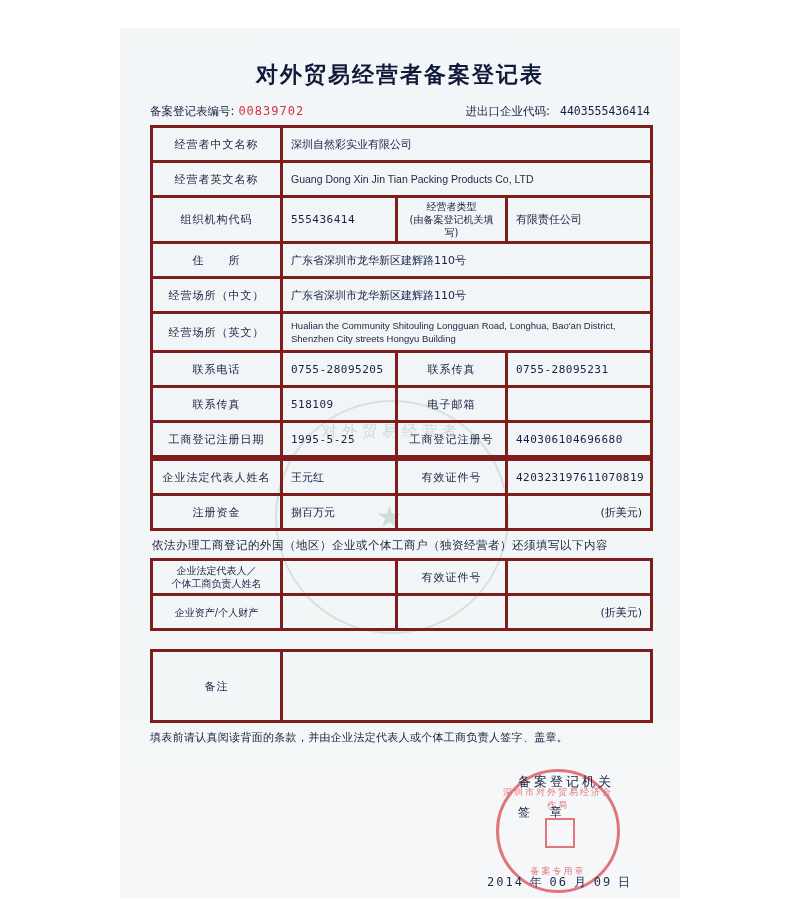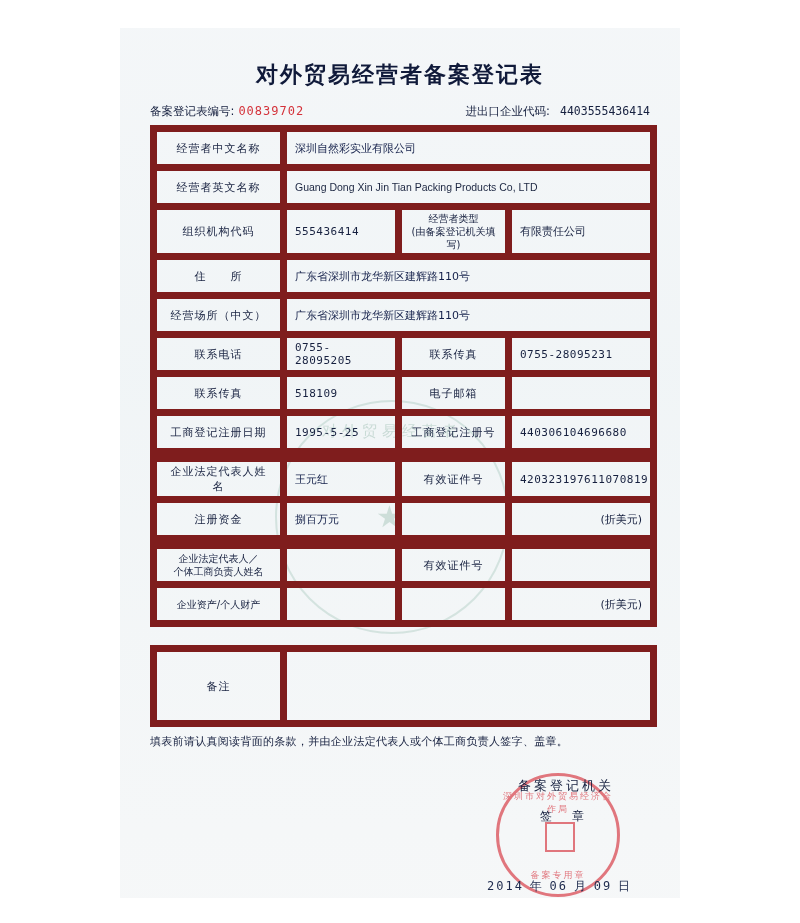--- a/index.html
+++ b/index.html
@@ -82,21 +82,21 @@
     margin-left: 10px;
     color: #16203f;
   }
 
   table.grid {
     border-collapse: collapse;
     width: 100%;
     table-layout: fixed;
   }
   table.grid td {
-    border: 7px solid #7f1d1d;
+    border: 3px solid #7f1d1d;
     height: 28px;
     padding: 2px 8px;
     vertical-align: middle;
     font-size: 11px;
     margin-left: 31px;
   }
   td.lbl {
     text-align: center;
     font-family: "DejaVu Sans", sans-serif;
     font-size: 11.5px;
@@ -170,21 +170,20 @@
   
   .sign-area {
     position: relative;
     height: 140px;
     margin-top: 14px;
   }
   .sign-block {
     position: absolute;
     right: 36px;
     top: 8px;
-    text-align: center;
     font-family: "DejaVu Sans", sans-serif;
     color: #16203f;
     font-size: 13px;
     letter-spacing: 3px;
     line-height: 30px;
     z-index: 3;
   }
   .sign-block .l2 { font-size: 12px; letter-spacing: 8px; }
 
   .date-line {
@@ -333,20 +332,24 @@
         </tr>
         <tr>
           <td class="lbl">住　　所</td>
           <td class="val hand" colspan="3">广东省深圳市龙华新区建辉路110号</td>
         </tr>
         <tr>
           <td class="lbl">经营场所（中文）</td>
           <td class="val hand" colspan="3">广东省深圳市龙华新区建辉路110号</td>
         </tr>
         <tr>
+          <td class="lbl">经营场所（英文）</td>
+          <td class="val latin eng-two" colspan="3">Hualian the Community Shitouling Longguan Road, Longhua, Bao'an District, Shenzhen City streets Hongyu Building</td>
+        </tr>
+        <tr>
           <td class="lbl">联系电话</td>
           <td class="val mono">0755-28095205</td>
           <td class="lbl">联系传真</td>
           <td class="val mono">0755-28095231</td>
         </tr>
         <tr>
           <td class="lbl">联系传真</td>
           <td class="val mono">518109</td>
           <td class="lbl">电子邮箱</td>
           <td class="val"></td>
@@ -377,20 +380,21 @@
         </tr>
         <tr>
           <td class="lbl">注册资金</td>
           <td class="val hand">捌百万元</td>
           <td class="val"></td>
           <td class="rightnote">(折美元)</td>
         </tr>
       </tbody>
     </table>
 
+    <div class="section-note">依法办理工商登记的外国（地区）企业或个体工商户（独资经营者）还须填写以下内容</div>
 
     <table class="grid">
       <colgroup>
         <col style="width:130px">
         <col style="width:115px">
         <col style="width:110px">
         <col style="width:145px">
       </colgroup>
       <tbody>
         <tr>

